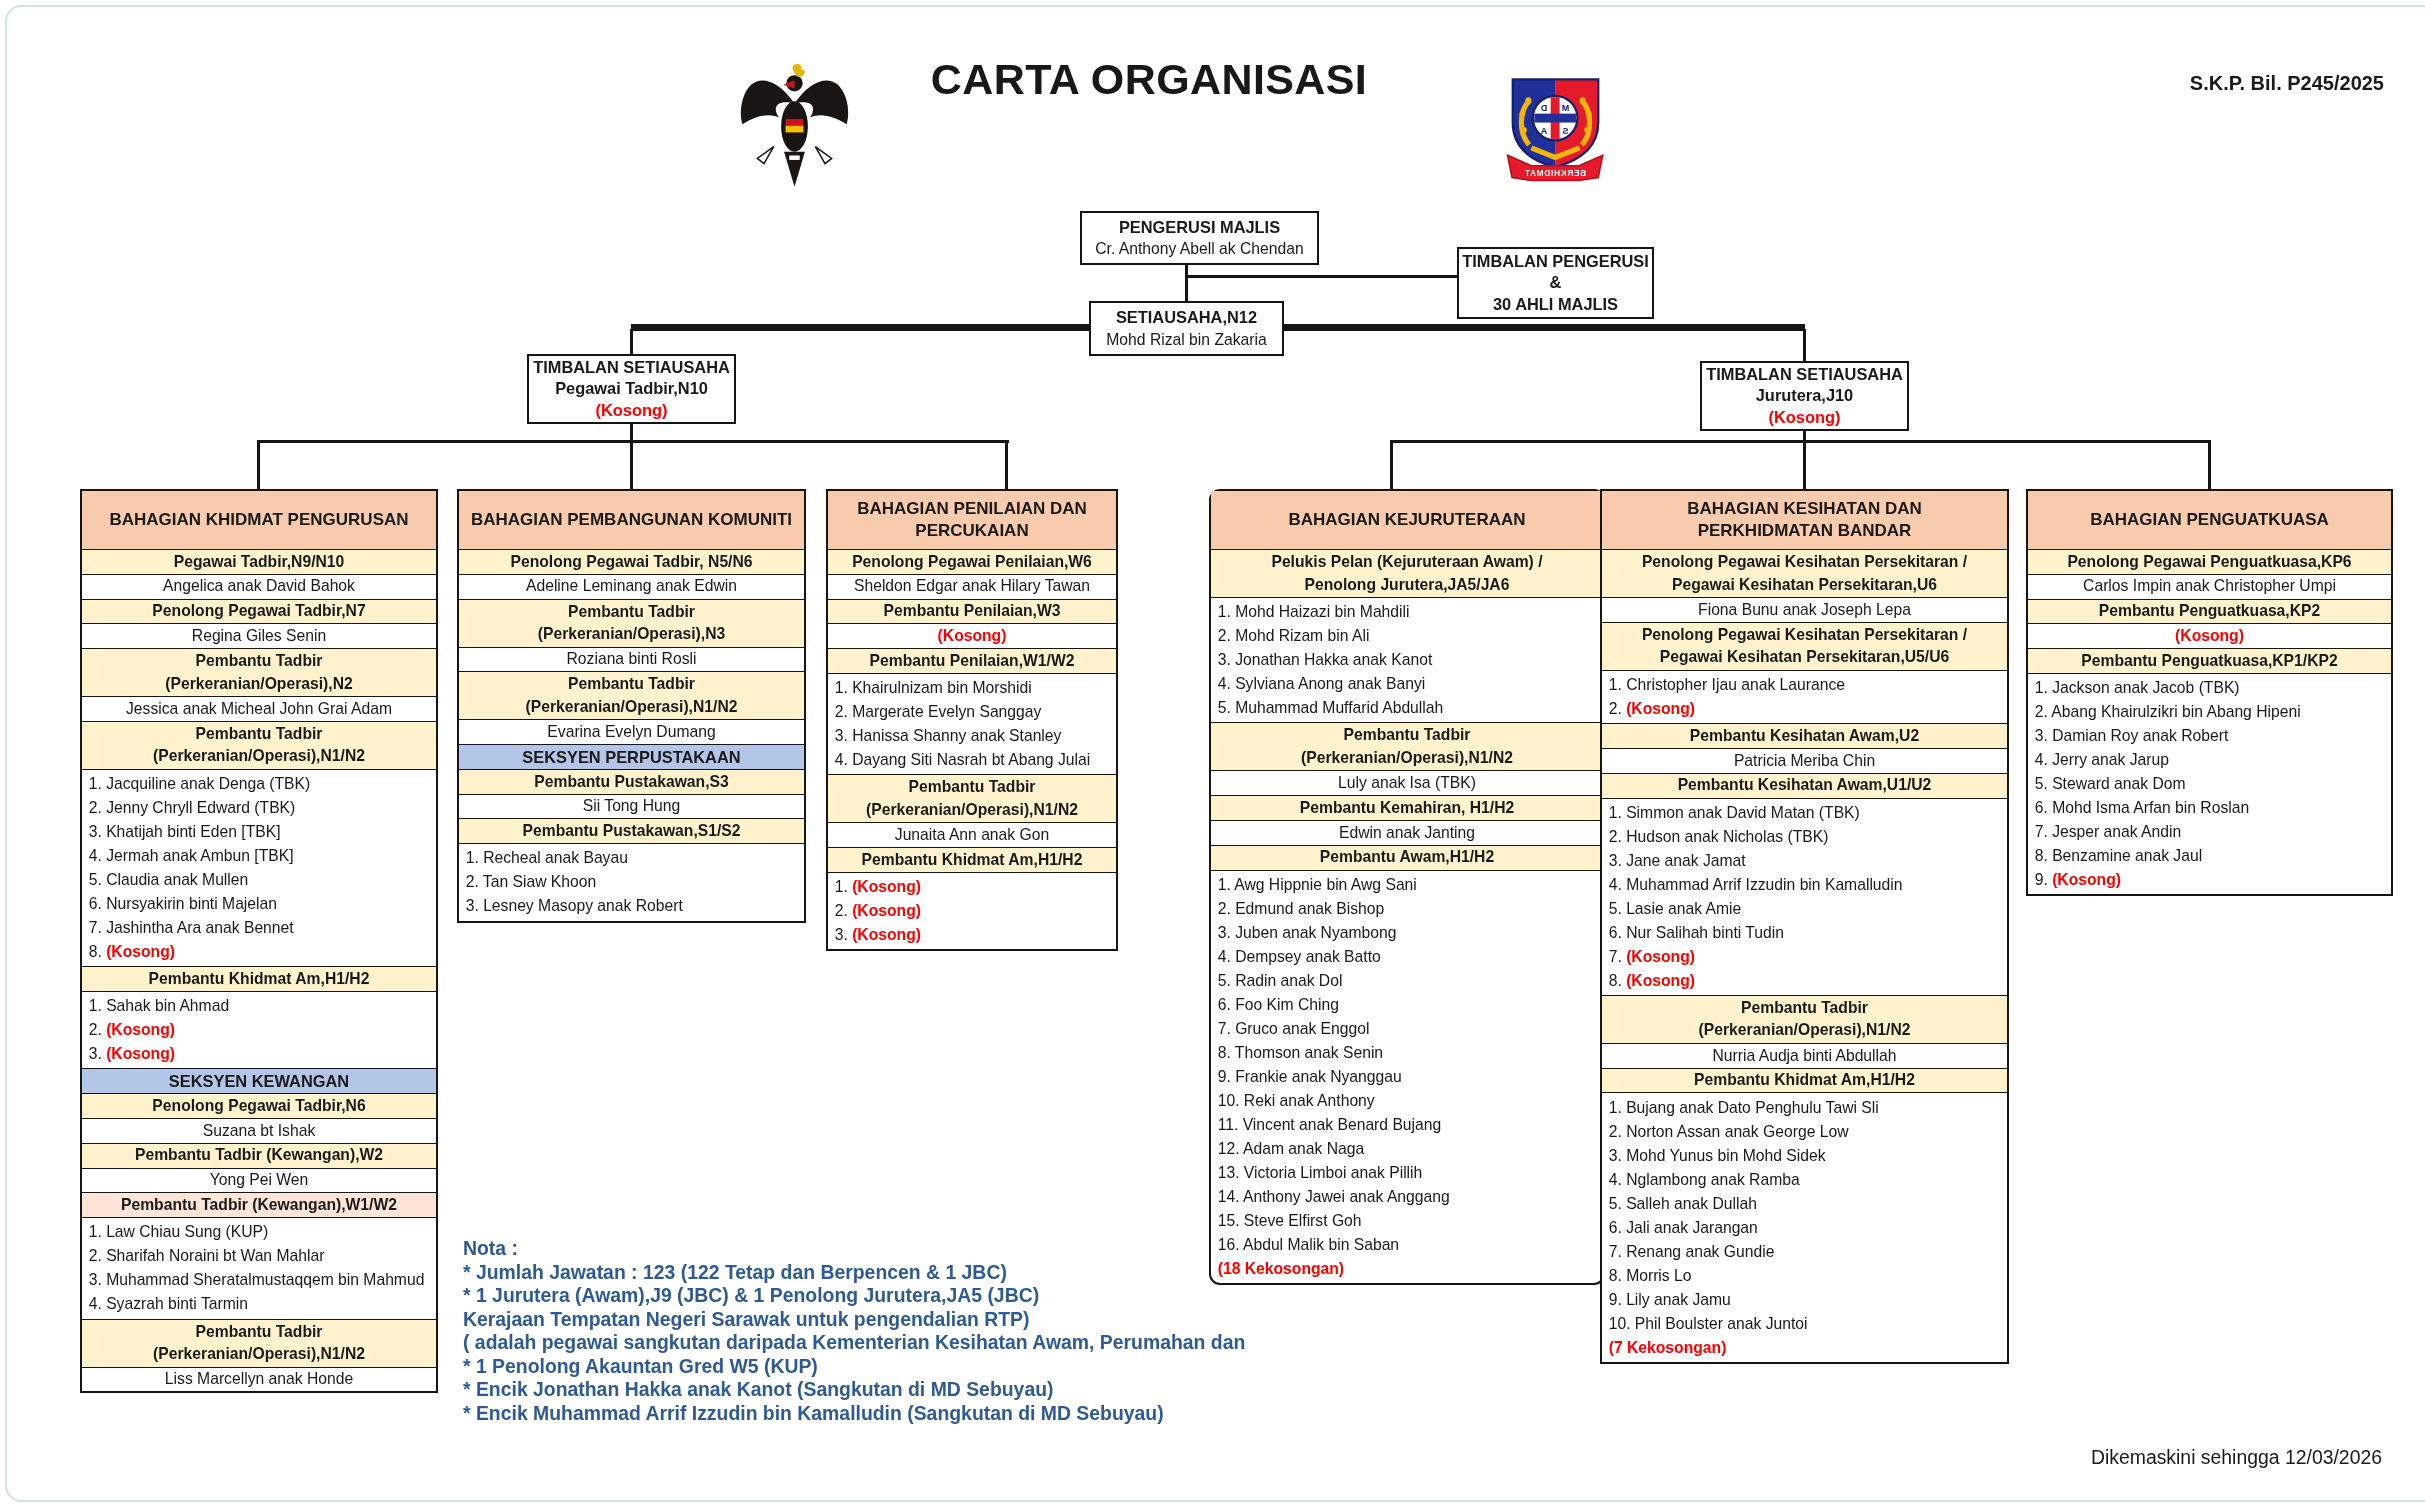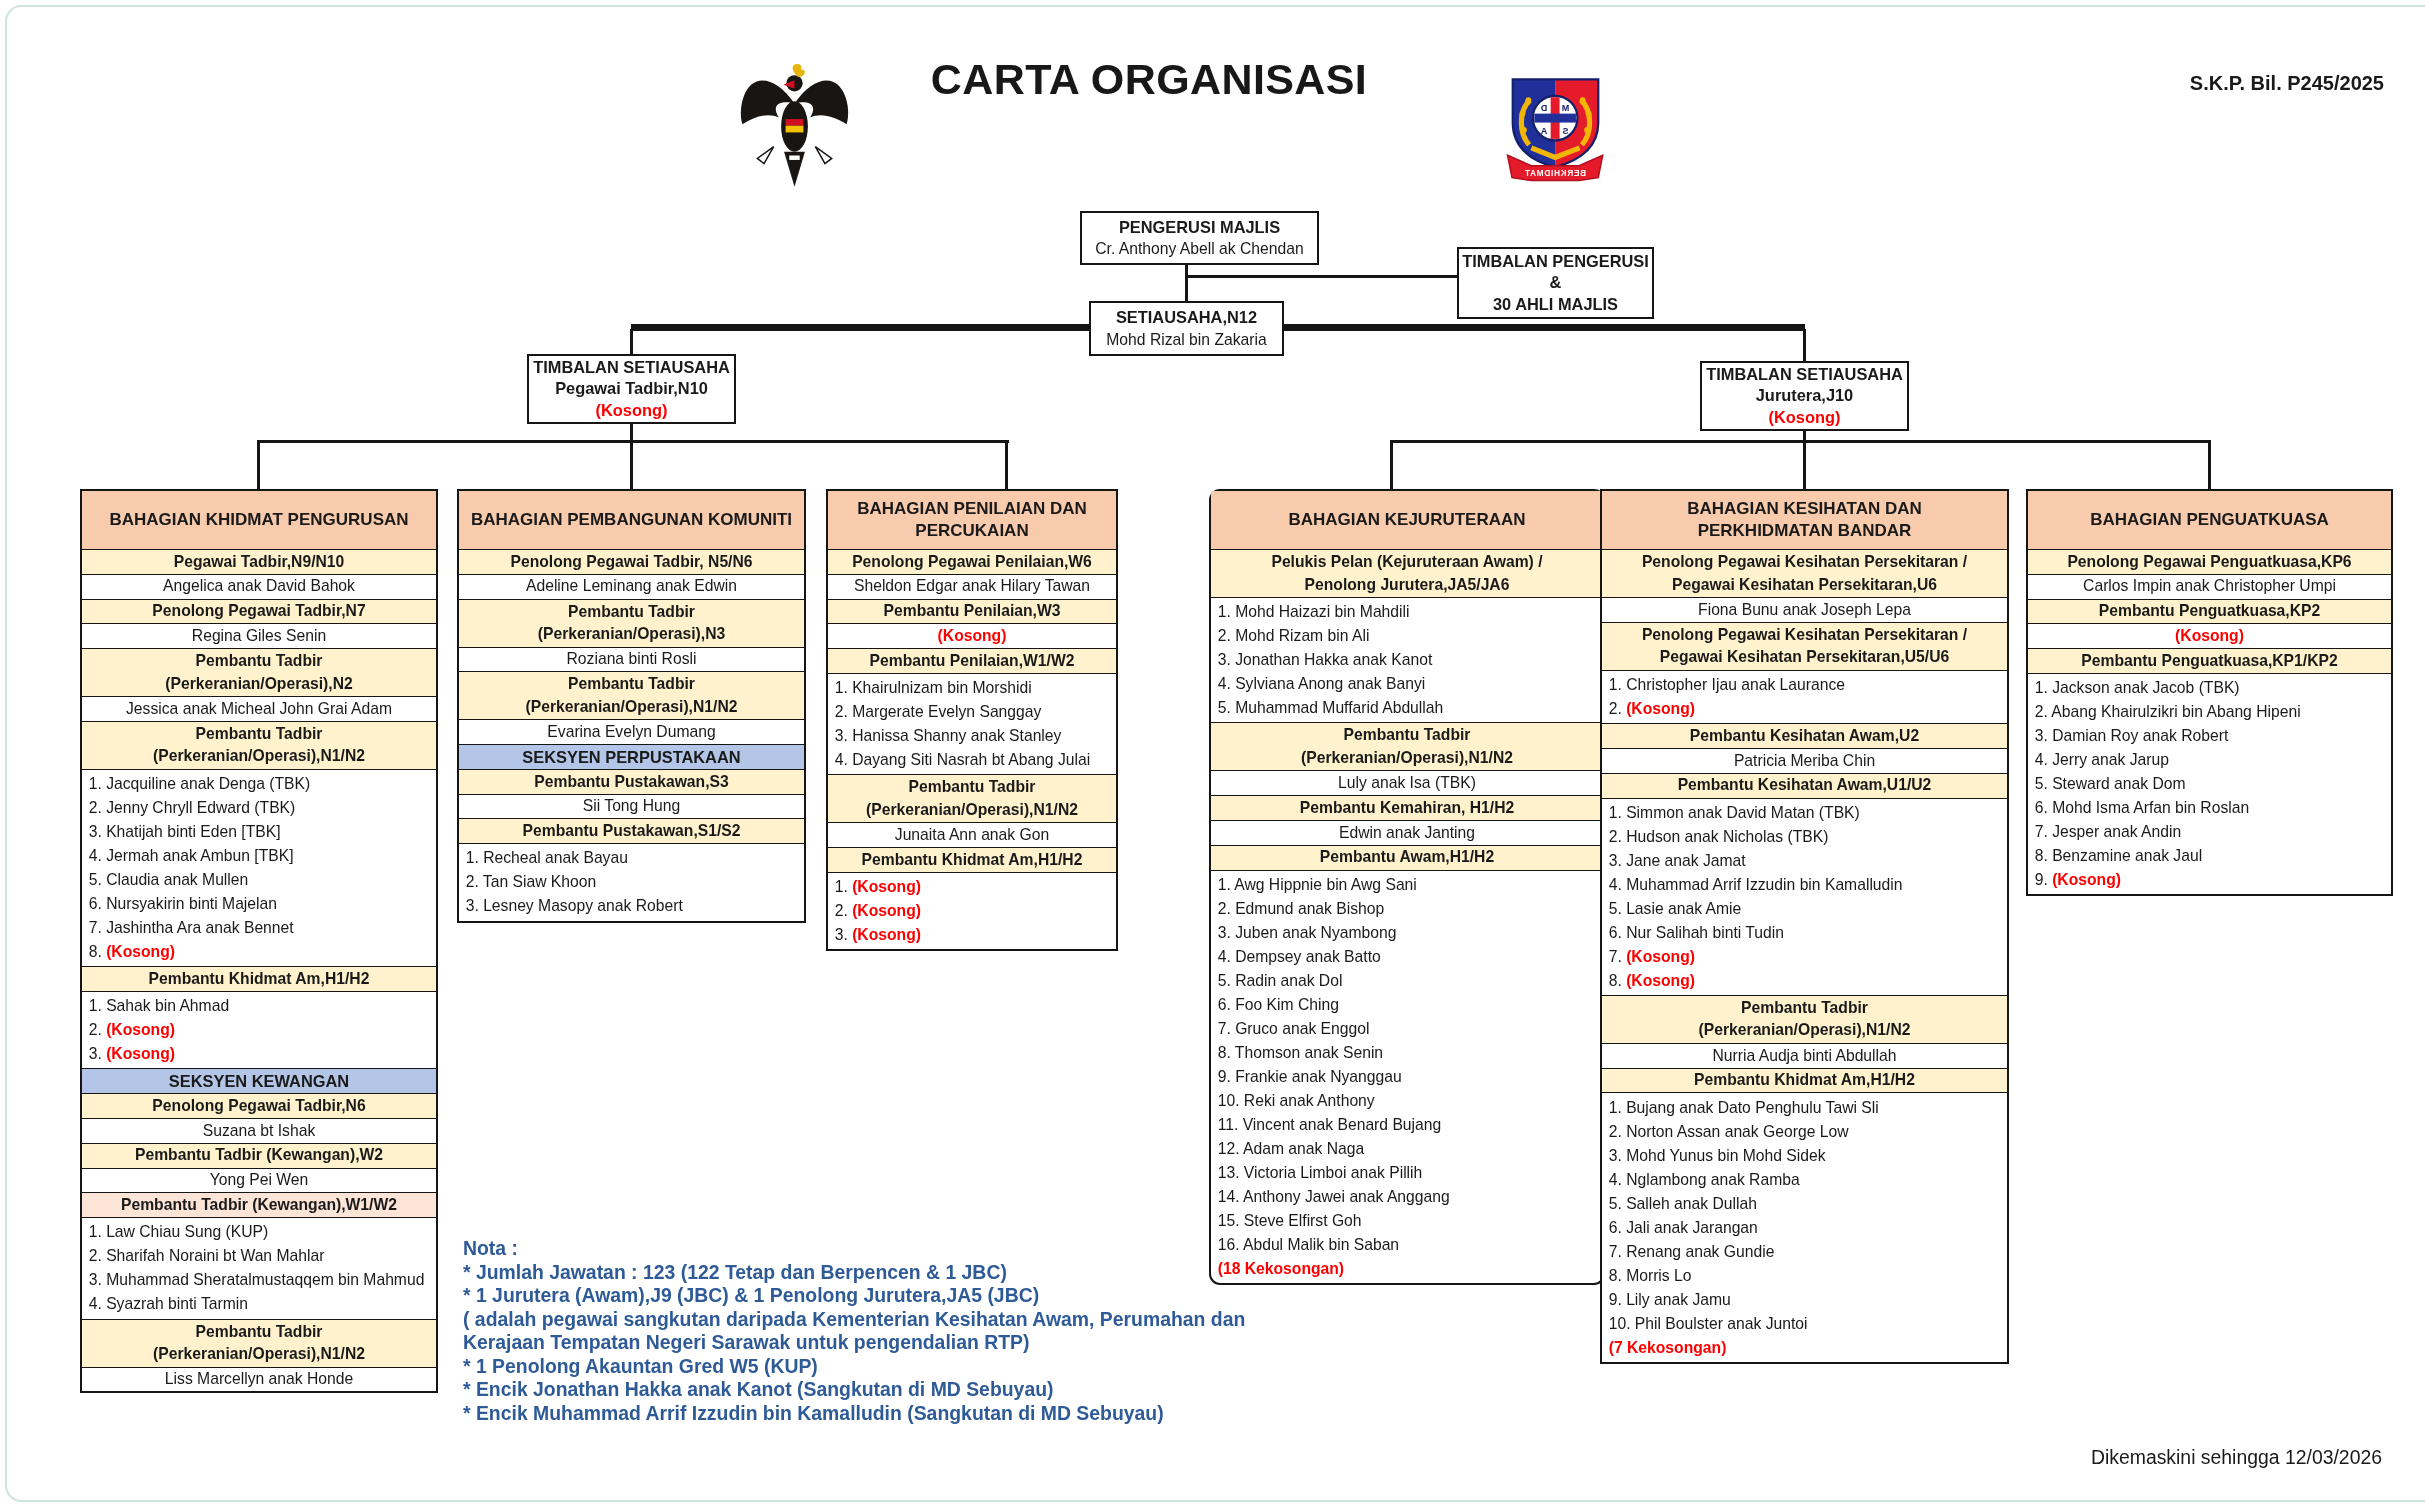--- a/index.html
+++ b/index.html
@@ -460,22 +460,22 @@
           <div class="li">8. Benzamine anak Jaul</div>
           <div class="li"><span>9. </span><span class="red">(Kosong)</span></div>
         </div>
       </div>
     </div>
 
   <div class="nota">
     <div>Nota :</div>
     <div>* Jumlah Jawatan : 123 (122 Tetap dan Berpencen &amp; 1 JBC)</div>
     <div>* 1 Jurutera (Awam),J9 (JBC) &amp; 1 Penolong Jurutera,JA5 (JBC)</div>
+    <div>Kerajaan Tempatan Negeri Sarawak untuk pengendalian RTP)</div>
     <div>( adalah pegawai sangkutan daripada Kementerian Kesihatan Awam, Perumahan dan</div>
-    <div>Kerajaan Tempatan Negeri Sarawak untuk pengendalian RTP)</div>
     <div>* 1 Penolong Akauntan Gred W5 (KUP)</div>
     <div>* Encik Jonathan Hakka anak Kanot (Sangkutan di MD Sebuyau)</div>
     <div>* Encik Muhammad Arrif Izzudin bin Kamalludin (Sangkutan di MD Sebuyau)</div>
   </div>
 
   <div class="updated">Dikemaskini sehingga 12/03/2026</div>
 </div>
 
 
 </body></html>

